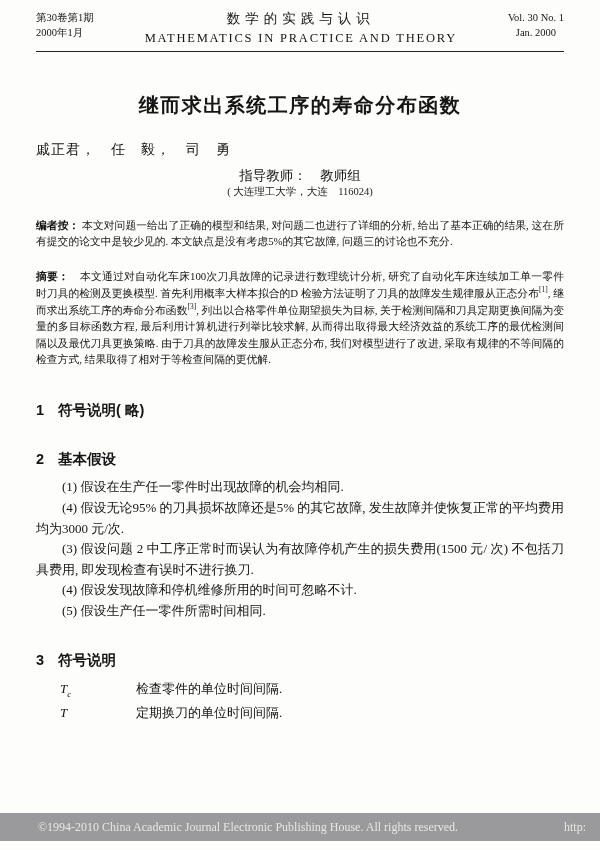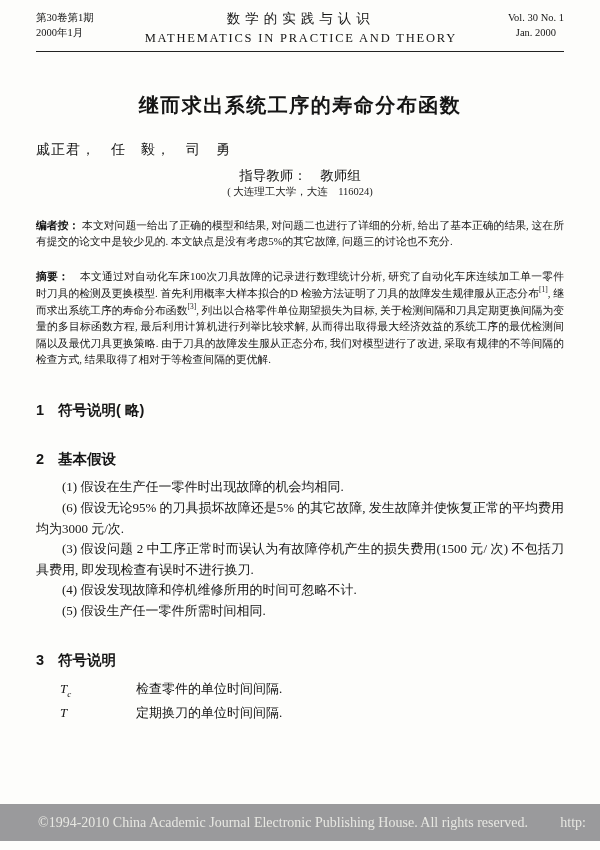--- a/index.html
+++ b/index.html
@@ -56,25 +56,25 @@
   .symrow { display: flex; font-size: 13px; line-height: 1.68; }
   .symrow .sym {
     width: 76px; margin-left: 24px; flex: 0 0 auto;
     font-style: italic; font-family: "Liberation Serif", serif;
   }
   .symrow .sym sub { font-size: 9px; font-style: italic; }
   .symrow .desc { flex: 1; }
 
   
   .watermark-bar {
-    position: absolute; left: 0; right: 0; bottom: 9px; height: 37px;
+    position: absolute; left: 0; right: 0; bottom: 9px; height: 28px;
     background: rgba(146,146,148,0.93);
     color: #e7e7e2;
     display: flex; align-items: center; justify-content: space-between;
-    font-size: 14px; padding: 0 14px 0 38px;
+    font-size: 12px; padding: 0 14px 0 38px;
     font-family: "Liberation Serif", serif;
     white-space: nowrap; overflow: hidden;
   }
 </style>
 </head>
 <body>
 
 <div class="page">
 
   <div class="journal-header">
@@ -106,21 +106,21 @@
     <span class="num">1</span>
     <span>符号说明( 略)</span>
   </div>
 
   <div class="section-heading">
     <span class="num">2</span>
     <span>基本假设</span>
   </div>
   <div class="assumptions">
     <p>(1) 假设在生产任一零件时出现故障的机会均相同.</p>
-    <p>(6) 假设无论95% 的刀具损坏故障还是5% 的其它故障, 发生故障并使恢复正常的平均费用均为3000 元/次.</p>
+    <p>(4) 假设无论95% 的刀具损坏故障还是5% 的其它故障, 发生故障并使恢复正常的平均费用均为3000 元/次.</p>
     <p>(3) 假设问题 2 中工序正常时而误认为有故障停机产生的损失费用(1500 元/ 次) 不包括刀具费用, 即发现检查有误时不进行换刀.</p>
     <p>(4) 假设发现故障和停机维修所用的时间可忽略不计.</p>
     <p>(5) 假设生产任一零件所需时间相同.</p>
   </div>
 
   <div class="section-heading">
     <span class="num">3</span>
     <span>符号说明</span>
   </div>
   <div class="symbols">

